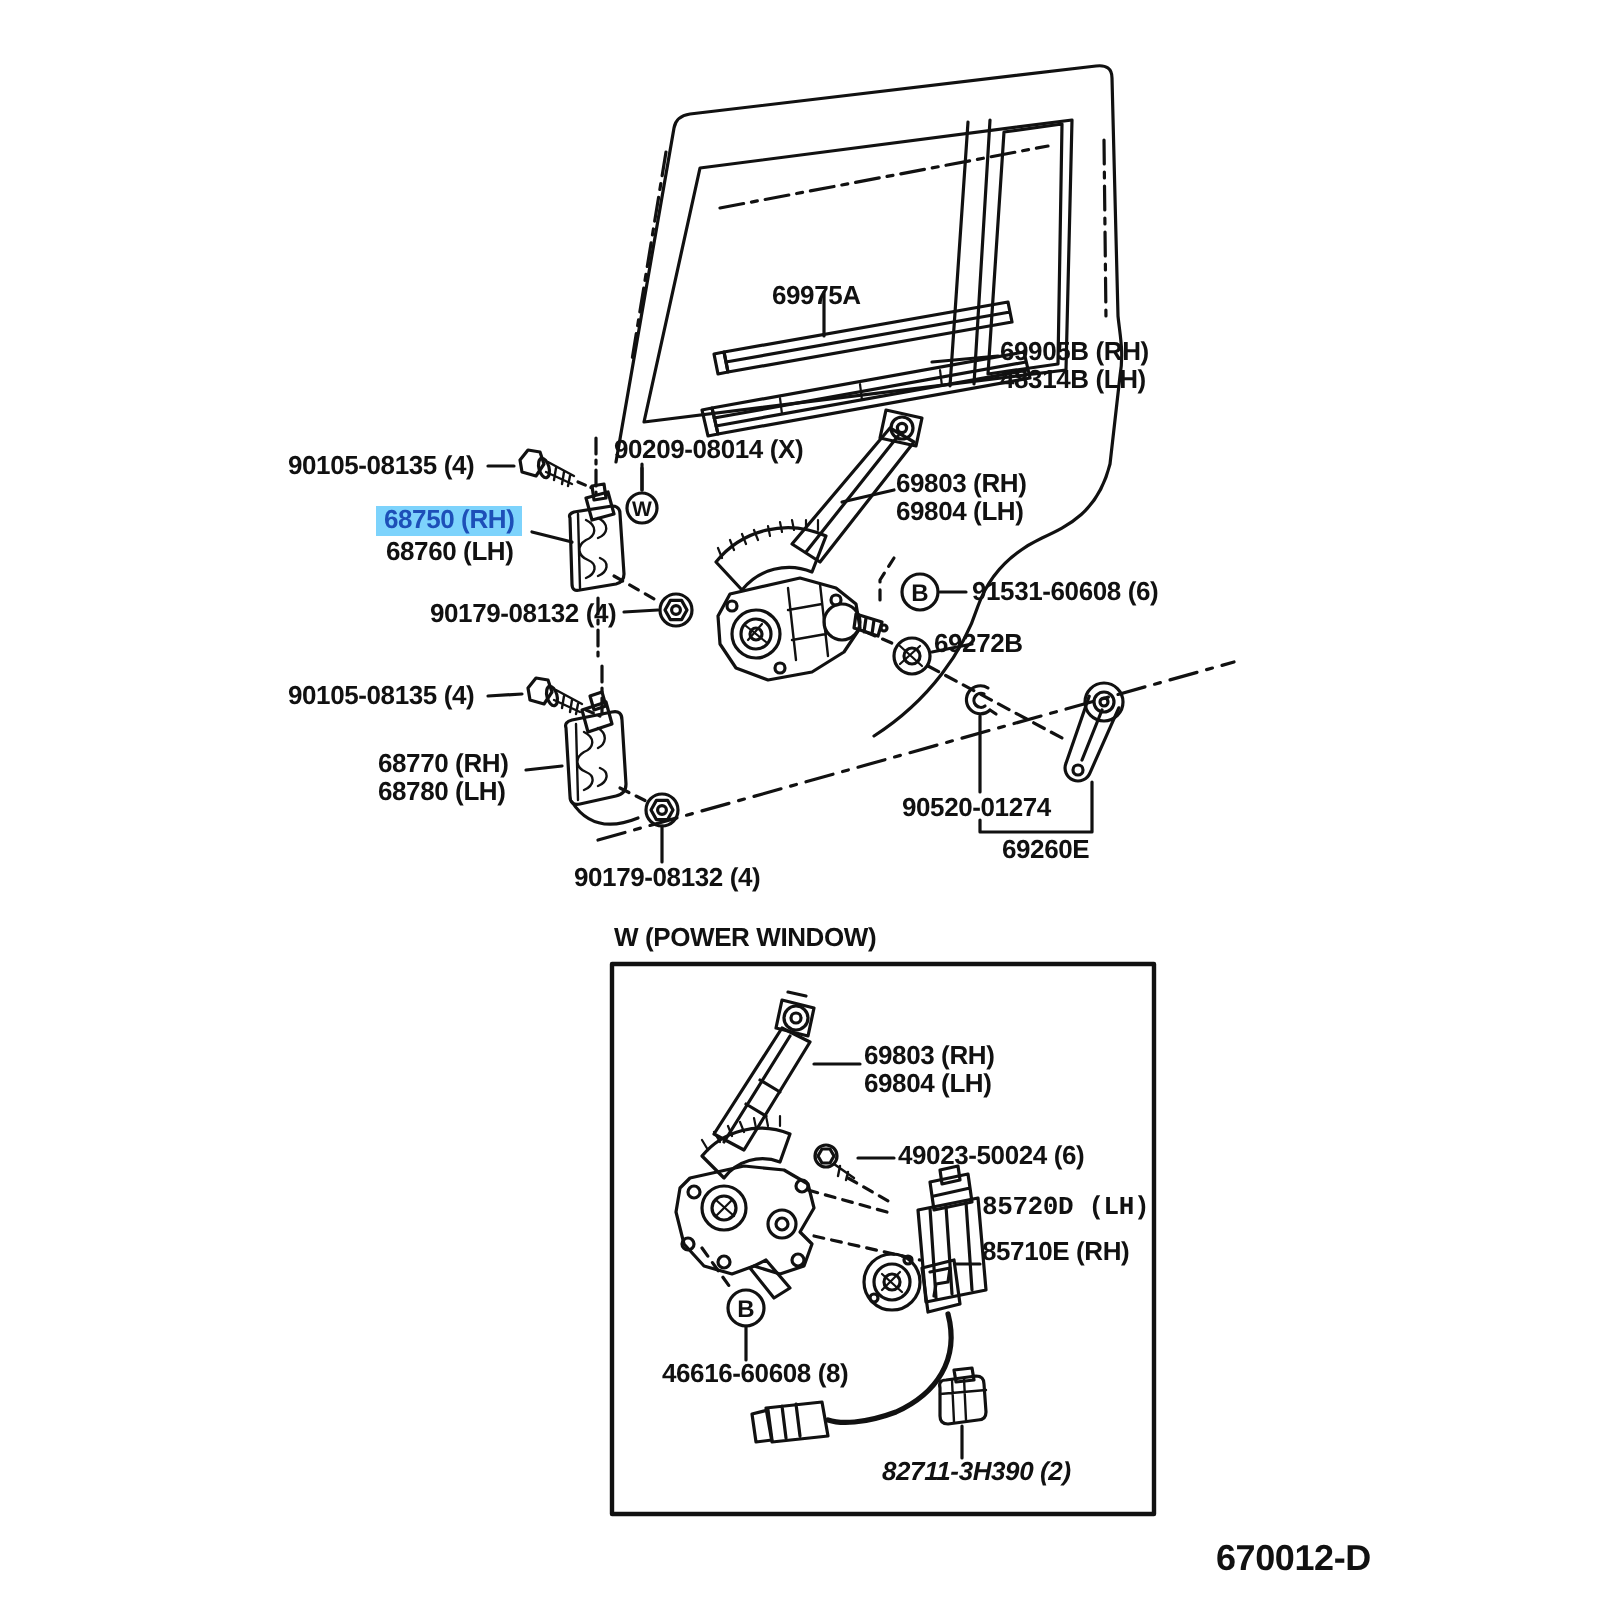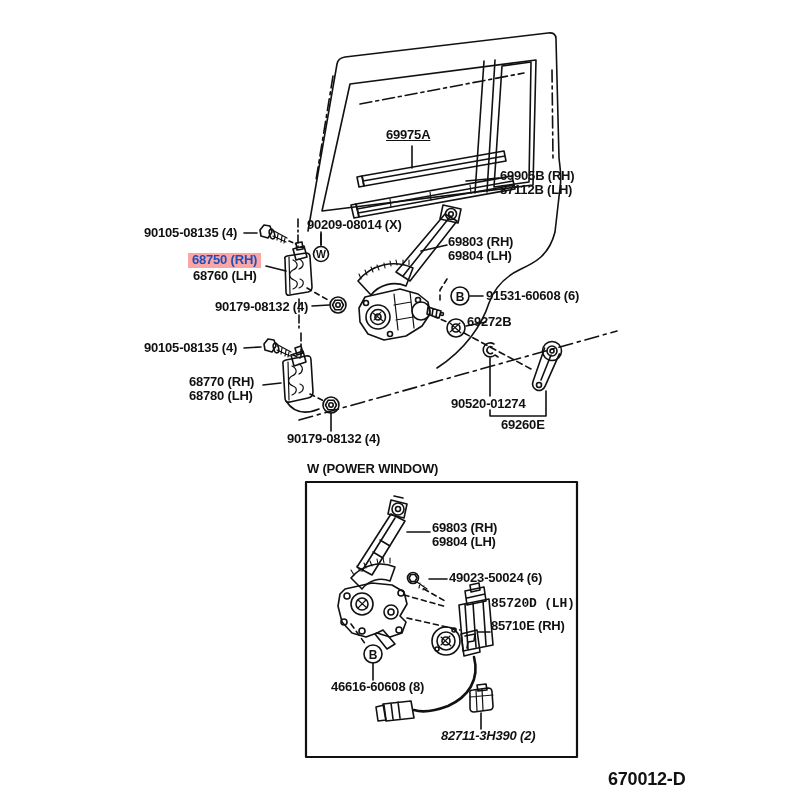--- a/index.html
+++ b/index.html
@@ -2,21 +2,21 @@
 <html><head>
 <meta charset="utf-8">
 <style>
   html,body{margin:0;padding:0;background:#fff;}
   #stage{position:relative;width:800px;height:800px;background:#fff;overflow:hidden;
          font-family:"Liberation Sans","DejaVu Sans",sans-serif;}
   #art{position:absolute;left:0;top:0;}
   .lbl{position:absolute;font-weight:bold;font-size:13px;line-height:14px;
        color:#111;white-space:nowrap;letter-spacing:-0.2px;}
   .lbl.big{font-size:18px;margin-left:12px;}
-  .hl{background:#fca5a5;color:#1d4fb8;padding:0 4px 1px 4px;}
+  .hl{background:#7dd3fc;color:#1d4fb8;padding:0 4px 1px 4px;}
   svg text{font-family:"Liberation Sans","DejaVu Sans",sans-serif;font-weight:bold;fill:#111;}
 </style>
 </head>
 <body>
 
 <div id="stage">
 
 <svg id="art" width="800" height="800" viewBox="0 0 800 800" fill="none" stroke="#111" stroke-width="1.6" stroke-linecap="round" stroke-linejoin="round">
 
   <g>
@@ -209,23 +209,23 @@
     <path d="M 373,663 L 373,680"></path>
   </g>
 
   <g>
     <path d="M 407,532 L 430,532"></path>
     <path d="M 429,579 L 447,579"></path>
     <path d="M 478,632 L 490,632"></path>
   </g>
 </svg>
 
-<div class="lbl" style="left:386px;top:128px;text-decoration:underline;">69975A</div>
+<div class="lbl" style="left:386px;top:141px;">69975A</div>
 <div class="lbl" style="left:500px;top:169px;">69905B (RH)</div>
-<div class="lbl" style="left:500px;top:183px;">87112B (LH)</div>
+<div class="lbl" style="left:500px;top:183px;">48314B (LH)</div>
 <div class="lbl" style="left:144px;top:226px;">90105-08135 (4)</div>
 <div class="lbl" style="left:307px;top:218px;">90209-08014 (X)</div>
 <div class="lbl hl" style="left:188px;top:253px;">68750 (RH)</div>
 <div class="lbl" style="left:193px;top:269px;">68760 (LH)</div>
 <div class="lbl" style="left:215px;top:300px;">90179-08132 (4)</div>
 <div class="lbl" style="left:448px;top:235px;">69803 (RH)</div>
 <div class="lbl" style="left:448px;top:249px;">69804 (LH)</div>
 <div class="lbl" style="left:486px;top:289px;">91531-60608 (6)</div>
 <div class="lbl" style="left:467px;top:315px;">69272B</div>
 <div class="lbl" style="left:144px;top:341px;">90105-08135 (4)</div>

